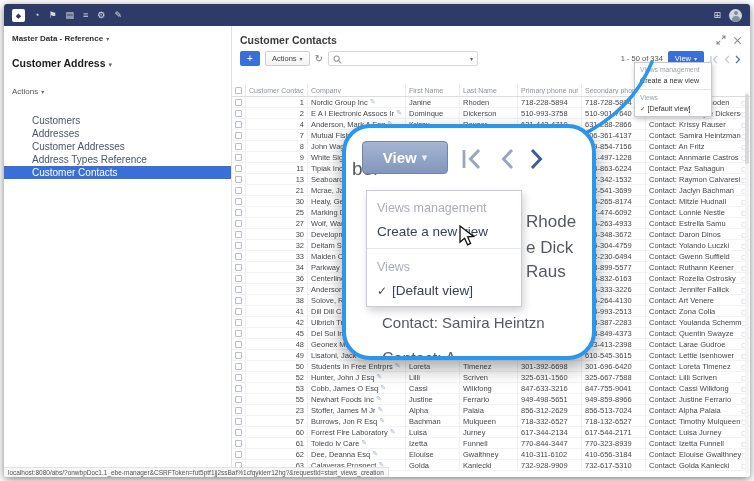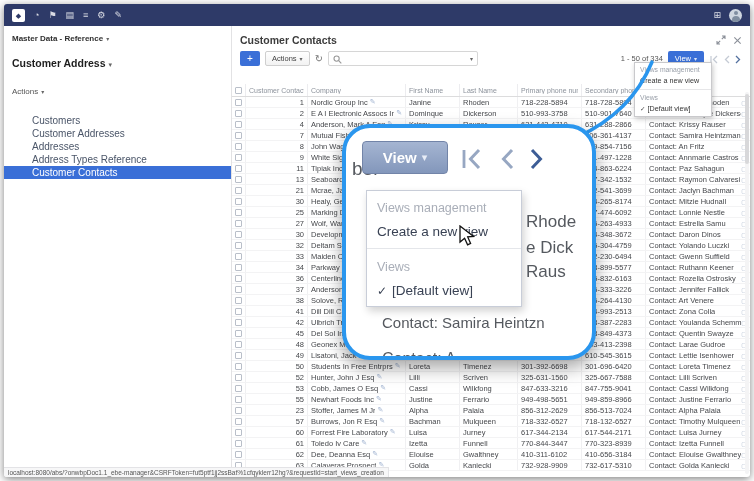--- a/index.html
+++ b/index.html
@@ -131,22 +131,22 @@
         <span>Master Data - Reference</span><span class="caret">▾</span>
       </div>
       <div class="side-module">
         <span>Customer Address</span><span class="caret">▾</span>
       </div>
       <div class="side-actions">
         <span>Actions</span><span class="caret">▾</span>
       </div>
       <nav id="side-menu">
           <div class="side-item">Customers</div>
+          <div class="side-item">Addresses</div>
           <div class="side-item">Customer Addresses</div>
-          <div class="side-item">Addresses</div>
           <div class="side-item">Address Types Reference</div>
           <div class="side-item selected">Customer Contacts</div>
         </nav>
     </aside>
 
     <main class="main">
       <div class="main-header">
         <h1>Customer Contacts</h1>
         <div class="header-icons">
           <span><svg width="10" height="10" viewBox="0 0 10 10">

